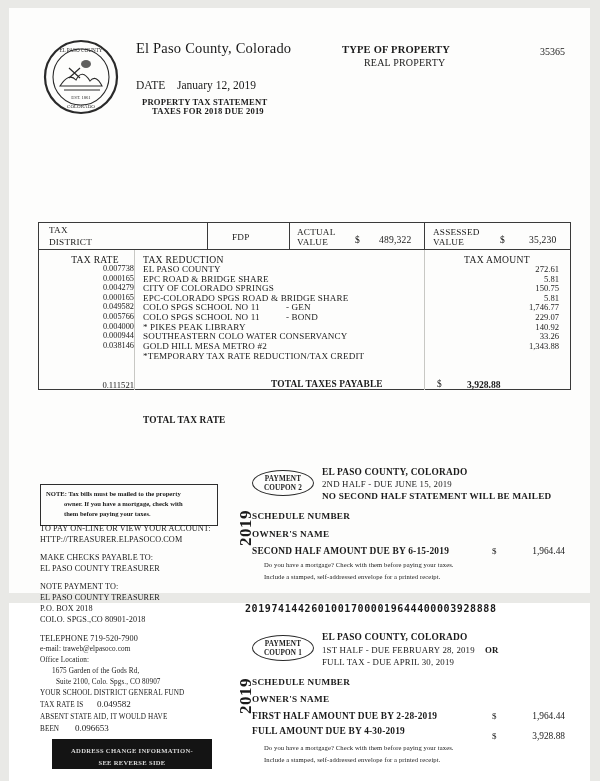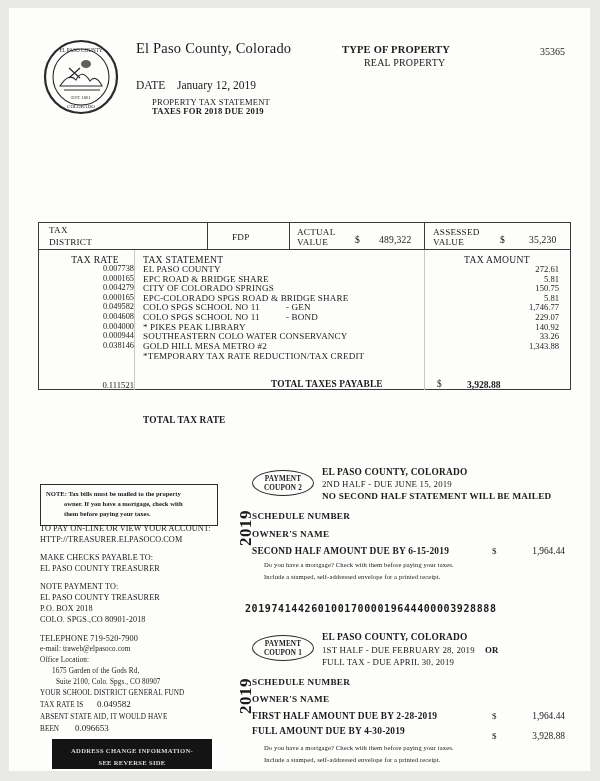--- a/index.html
+++ b/index.html
@@ -9,21 +9,21 @@
   body {
     width: 600px; height: 781px;
     position: relative;
     font-family: "Liberation Serif", "DejaVu Serif", serif;
     color: #1a1a1a;
     overflow: hidden;
   }
   .page {
     position: absolute;
     left: 0; top: 0;
-    width: 600px; height: 781px;
+    width: 600px; height: 603px;
     background: #fdfdfc;
   }
   
   .scan-edge-left, .scan-edge-right, .scan-edge-top, .scan-edge-bottom {
     position: absolute; background: #e9e9e6;
   }
   .scan-edge-left  { left: 0; top: 0; width: 9px; height: 781px; }
   .scan-edge-right { right: 0; top: 0; width: 10px; height: 781px; }
   .scan-edge-top   { left: 0; top: 0; width: 600px; height: 8px; }
   .scan-edge-bottom{ left: 0; bottom: 0; width: 600px; height: 10px; }
@@ -43,22 +43,22 @@
     font-size: 11.5px; font-weight: bold; font-style: italic;
     letter-spacing: .3px;
   }
   .hdr-date-label {
     left: 136px; top: 79px; font-size: 11.5px;
   }
   .hdr-date-value {
     left: 177px; top: 79px; font-size: 11.5px;
   }
   .hdr-stmt {
-    left: 152px; top: 97px;
-    font-size: 8.6px; font-weight: normal; letter-spacing: .2px;
+    left: 142px; top: 97px;
+    font-size: 8.6px; font-weight: bold; letter-spacing: .2px;
   }
   .hdr-stmt2 {
     left: 152px; top: 106px;
     font-size: 8.6px; font-weight: bold; letter-spacing: .2px;
   }
   .hdr-type-label {
     left: 342px; top: 44px;
     font-size: 10.5px; font-weight: bold; letter-spacing: .2px;
   }
   .hdr-type-value {
@@ -226,30 +226,30 @@
       <div class="cell-lbl" style="left:394px; top:4px;">ASSESSED</div>
       <div class="cell-lbl" style="left:394px; top:14px;">VALUE</div>
       <div class="cell-val" style="left:461px; top:11px;">$</div>
       <div class="cell-val" style="left:490px; top:11px;">35,230</div>
     </div>
 
     <div class="vline-faint" style="left:95px; top:27px; height:140px;"></div>
     <div class="vline-faint" style="left:385px; top:27px; height:140px;"></div>
 
     <div class="col-hdr" style="left:17px; top:31px; width:78px; text-align:center;">TAX RATE</div>
-    <div class="col-hdr" style="left:104px; top:31px;">TAX STATEMENT</div>
+    <div class="col-hdr" style="left:104px; top:31px;">TAX REDUCTION</div>
     <div class="col-hdr" style="left:398px; top:31px; width:120px; text-align:center;">TAX AMOUNT</div>
 
     <div id="rate-list">
         <div class="rate-col" style="left: 17px; top: 41px;">0.007738</div>
         <div class="rate-col" style="left: 17px; top: 50.6px;">0.000165</div>
         <div class="rate-col" style="left: 17px; top: 60.2px;">0.004279</div>
         <div class="rate-col" style="left: 17px; top: 69.8px;">0.000165</div>
         <div class="rate-col" style="left: 17px; top: 79.4px;">0.049582</div>
-        <div class="rate-col" style="left: 17px; top: 89px;">0.004608</div>
+        <div class="rate-col" style="left: 17px; top: 89px;">0.005766</div>
         <div class="rate-col" style="left: 17px; top: 98.6px;">0.004000</div>
         <div class="rate-col" style="left: 17px; top: 108.2px;">0.000944</div>
         <div class="rate-col" style="left: 17px; top: 117.8px;">0.038146</div>
       </div>
     <div id="auth-list">
         <div class="auth-col" style="left: 104px; top: 41px;">EL PASO COUNTY</div>
         <div class="auth-col" style="left: 104px; top: 50.6px;">EPC ROAD &amp; BRIDGE SHARE</div>
         <div class="auth-col" style="left: 104px; top: 60.2px;">CITY OF COLORADO SPRINGS</div>
         <div class="auth-col" style="left: 104px; top: 69.8px;">EPC-COLORADO SPGS ROAD &amp; BRIDGE SHARE</div>
         <div class="auth-col" style="left: 104px; top: 79.4px;">COLO SPGS SCHOOL NO 11</div>

